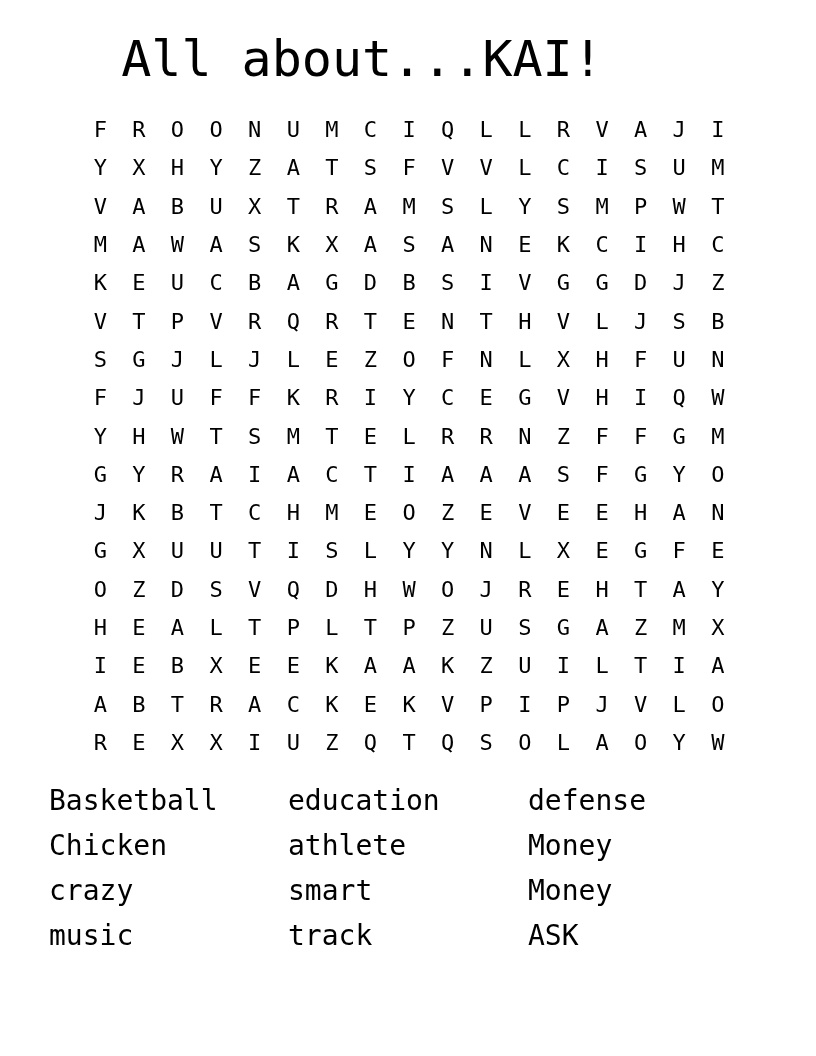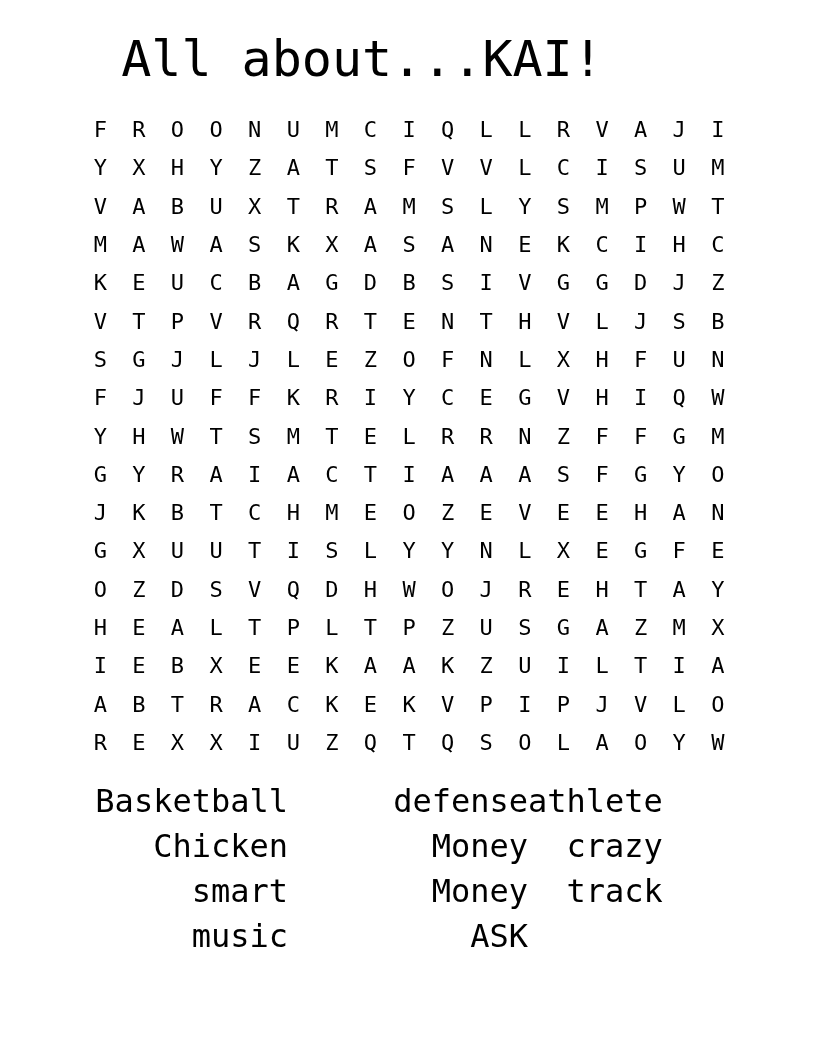--- a/index.html
+++ b/index.html
@@ -46,23 +46,22 @@
     line-height: 1;
   }
   .word-list {
     position: absolute;
     left: 49px;
     top: 779px;
     display: grid;
     grid-template-columns: 239px 240px auto;
     grid-auto-rows: 44.9px;
     align-items: center;
-    font-size: 32px;
+    font-size: 28px;
     line-height: 1;
-    text-align: right;
   }
   .word {
     white-space: nowrap;
   }
 </style>
 </head>
 <body>
 
 <h1 class="title">All about...KAI!</h1>
 
@@ -387,23 +386,24 @@
       <span class="grid-cell">L</span>
       <span class="grid-cell">A</span>
       <span class="grid-cell">O</span>
       <span class="grid-cell">Y</span>
       <span class="grid-cell">W</span>
     </div>
   </div>
 
 <div class="word-list">
     <span class="word">Basketball</span>
+    <span class="word">education</span>
     <span class="word">defense</span>
+    <span class="word">Chicken</span>
     <span class="word">athlete</span>
-    <span class="word">Chicken</span>
     <span class="word">Money</span>
     <span class="word">crazy</span>
     <span class="word">smart</span>
     <span class="word">Money</span>
+    <span class="word">music</span>
     <span class="word">track</span>
-    <span class="word">music</span>
     <span class="word">ASK</span>
   </div>
 
 </body></html>

